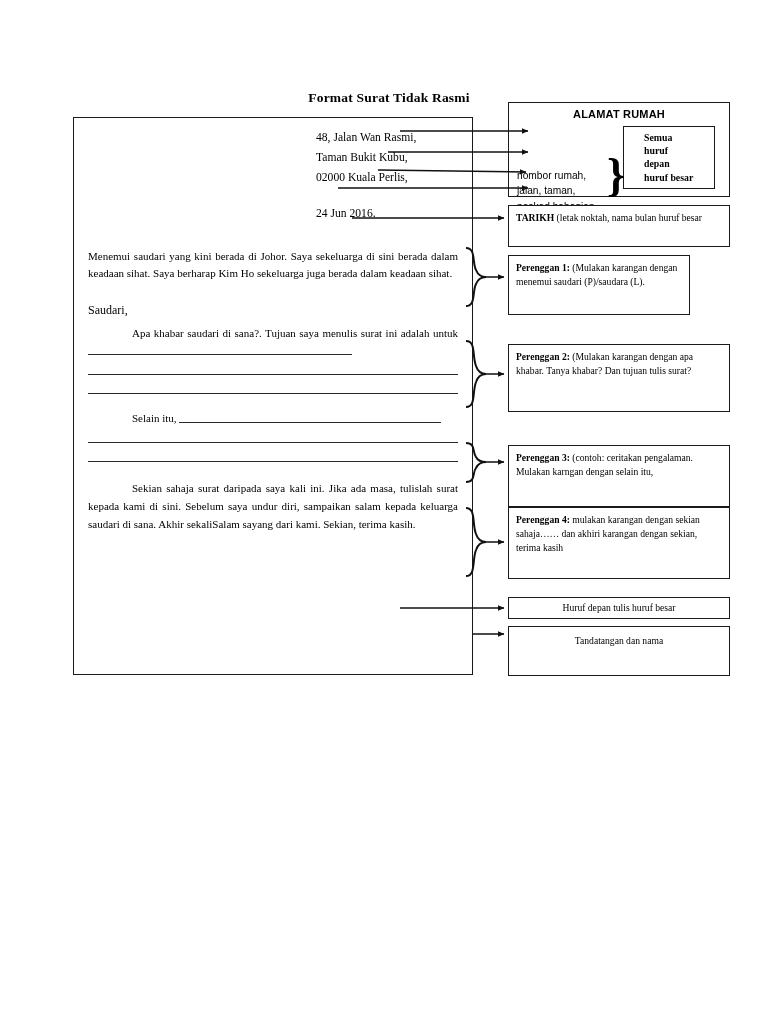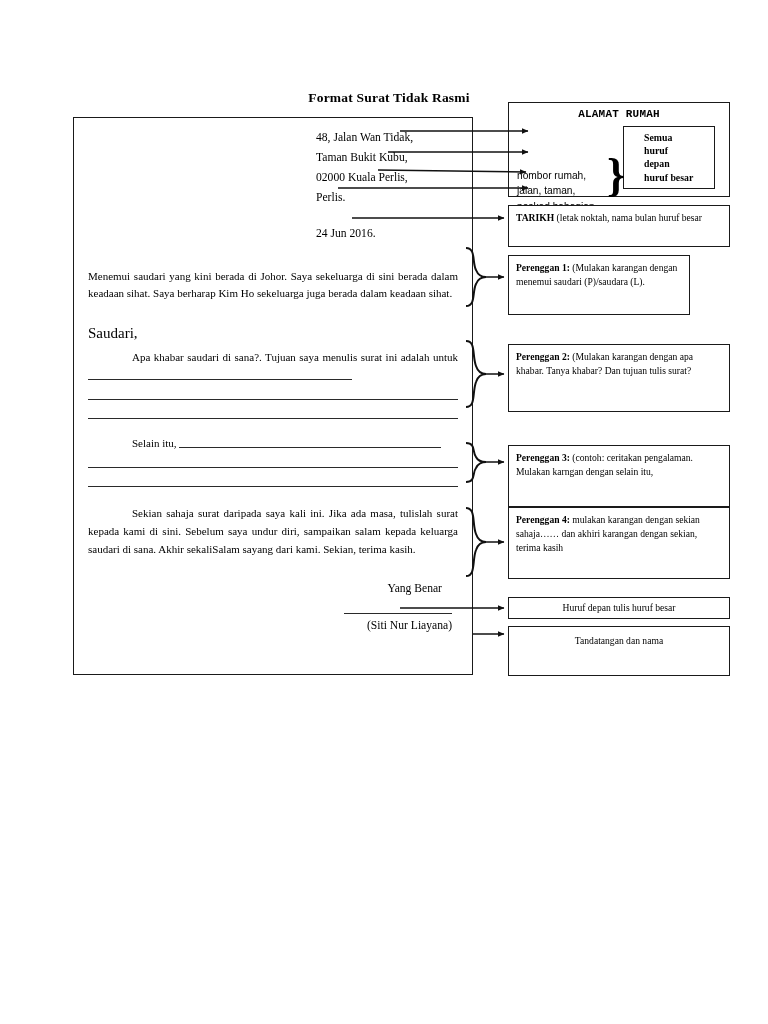--- a/index.html
+++ b/index.html
@@ -73,21 +73,21 @@
   .para {
     margin-top: 20px;
     text-align: justify;
     font-size: 11px;
     line-height: 1.62;
   }
   .para.p-first { margin-top: 24px; }
 
   .salutation {
     margin-top: 18px;
-    font-size: 15px;
+    font-size: 12px;
   }
 
   .indent { text-indent: 44px; }
 
   .rule-row {
     position: relative;
     height: 19px;
   }
   .rule {
     position: absolute;
@@ -144,21 +144,21 @@
   
   #ann-alamat {
     left: 508px;
     top: 102px;
     width: 222px;
     height: 95px;
     padding: 4px 6px;
   }
   .alamat-title {
     text-align: center;
-    font-family: Liberation Mono, monospace;
+    font-family: Liberation Sans, sans-serif;
     font-weight: bold;
     font-size: 11px;
     letter-spacing: .2px;
     margin-bottom: 2px;
   }
   .alamat-body {
     display: flex;
     align-items: flex-start;
   }
   .alamat-items {
@@ -216,24 +216,23 @@
 <body>
 
 <div class="page">
 
   <div class="doc-title">Format Surat Tidak Rasmi</div>
 
   <div class="letter-box">
     <div class="letter-inner">
 
       <div class="addr-block">
-        <div class="addr-line">48, Jalan Wan Tidak,</div>
+        <div class="addr-line">48, Jalan Wan Rasmi,</div>
         <div class="addr-line">Taman Bukit Kubu,</div>
         <div class="addr-line">02000 Kuala Perlis,</div>
-        <div class="addr-line">Perlis.</div>
       </div>
 
       <div class="date-line">24 Jun 2016.</div>
 
       <div class="para p-first">Menemui saudari yang kini berada di Johor. Saya sekeluarga di sini berada dalam keadaan sihat. Saya berharap Kim Ho sekeluarga juga berada dalam keadaan sihat.</div>
 
       <div class="salutation">Saudari,</div>
 
       <div class="para" style="margin-top:4px;">
         <span class="indent" style="display:inline;"></span>
@@ -255,25 +254,20 @@
 
       <div class="rule-row">
         <div class="rule blank-full"></div>
       </div>
       <div class="rule-row">
         <div class="rule blank-full"></div>
       </div>
 
       <div class="para indent" style="margin-top:14px;">Sekian sahaja surat daripada saya kali ini. Jika ada masa, tulislah surat kepada kami di sini. Sebelum saya undur diri, sampaikan salam kepada keluarga saudari di sana. Akhir sekaliSalam sayang dari kami. Sekian, terima kasih.</div>
 
-      <div class="sign-area">
-        <div class="yang-benar">Yang Benar</div>
-        <span class="sign-line"></span>
-        <div class="sign-name">(Siti Nur Liayana)</div>
-      </div>
 
     </div>
   </div>
 
   <div class="ann" id="ann-alamat">
     <div class="alamat-title">ALAMAT RUMAH</div>
     <div class="alamat-body">
       <div class="alamat-items">
         <div>nombor rumah,</div>
         <div>jalan, taman,</div>

